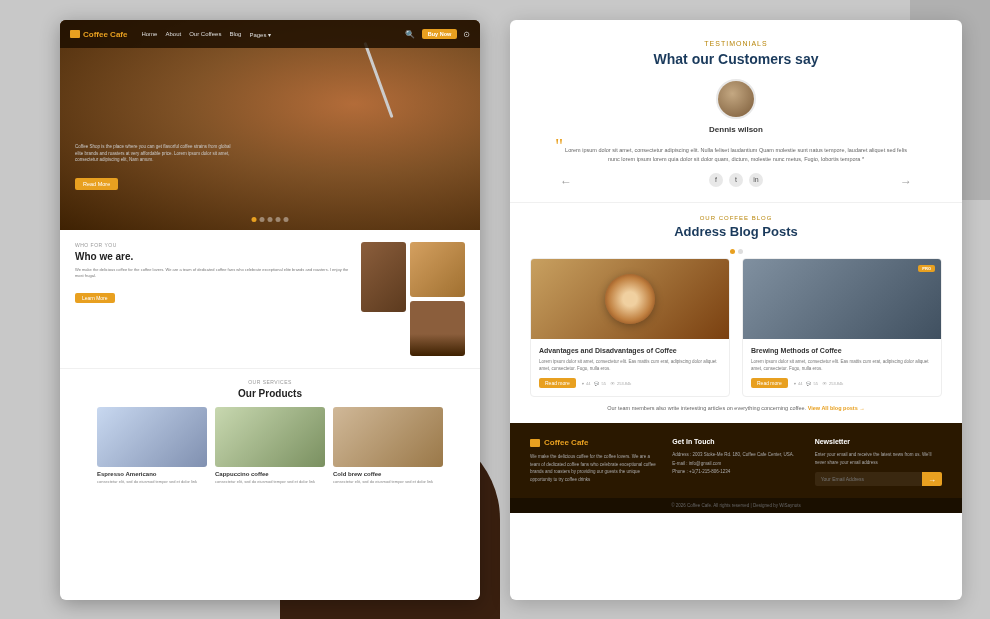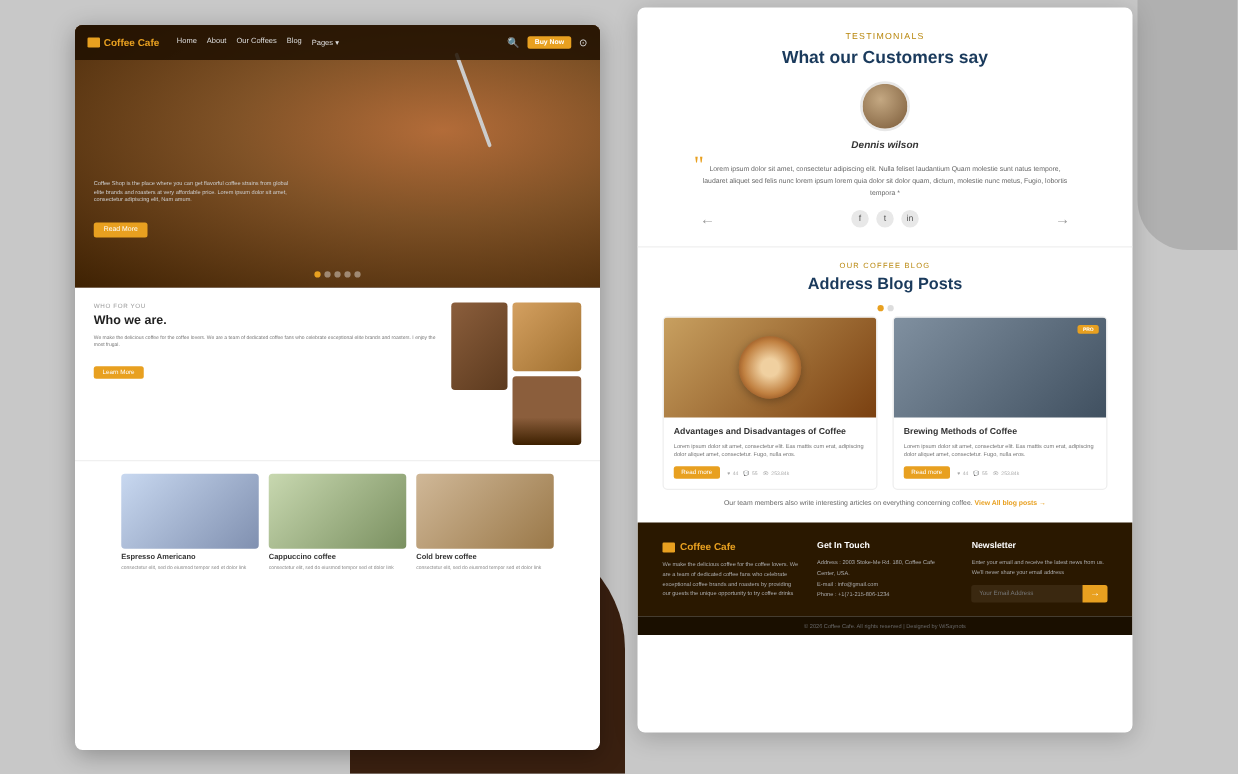--- a/index.html
+++ b/index.html
@@ -294,22 +294,22 @@
     .product-desc {
       font-size: 4px;
       color: #888;
       line-height: 1.5;
     }
 
     
     .right-panel {
       position: absolute;
       left: 510px;
-      top: 6px;
-      width: 396px;
+      top: 20px;
+      width: 452px;
       height: 580px;
       background: #fff;
       border-radius: 6px;
       overflow: hidden;
       box-shadow: 0 4px 20px rgba(0,0,0,0.2);
       z-index: 2;
     }
 
     
     .testimonials-section {
@@ -349,21 +349,20 @@
     .avatar-img {
       width: 100%;
       height: 100%;
       background: radial-gradient(circle at 40% 35%, #c4a882, #7a5a38);
     }
     .testimonial-name {
       font-size: 8px;
       font-weight: bold;
       color: #333;
       margin-bottom: 4px;
-      font-style: italic;
     }
     .testimonial-quote {
       font-size: 5.5px;
       color: #666;
       line-height: 1.7;
       position: relative;
       padding-top: 8px;
     }
     .quote-mark {
       position: absolute;
@@ -660,20 +659,24 @@
     <div class="who-images">
       <div class="who-img-tall img-coffee1"></div>
       <div style="display:flex;flex-direction:column;gap:4px;">
         <div class="who-img img-coffee2"></div>
         <div class="who-img img-coffee3"></div>
       </div>
     </div>
   </div>
 
   <div class="products-section">
+    <div class="products-header">
+      <div class="section-label">OUR SERVICES</div>
+      <div class="section-title">Our Products</div>
+    </div>
     <div class="products-grid">
       <div class="product-card">
         <div class="product-img product-img-1"></div>
         <div class="product-name">Espresso Americano</div>
         <div class="product-desc">consectetur elit, sed do eiusmod tempor sed et dolor link</div>
       </div>
       <div class="product-card">
         <div class="product-img product-img-2"></div>
         <div class="product-name">Cappuccino coffee</div>
         <div class="product-desc">consectetur elit, sed do eiusmod tempor sed et dolor link</div>

